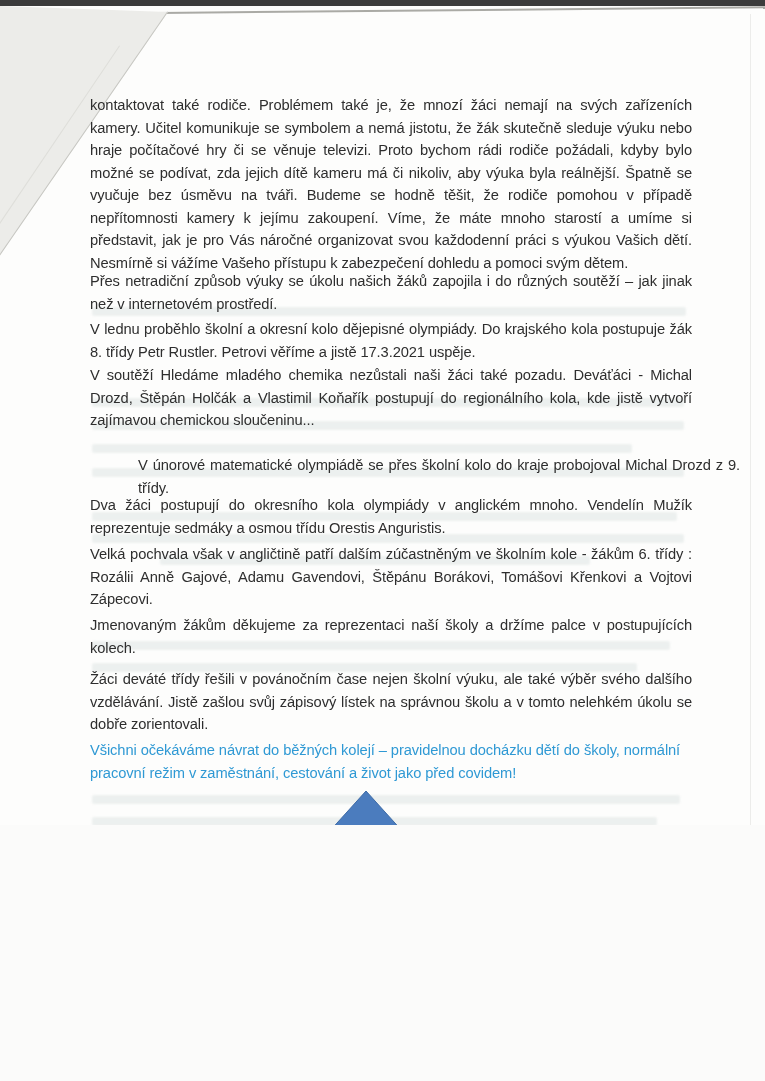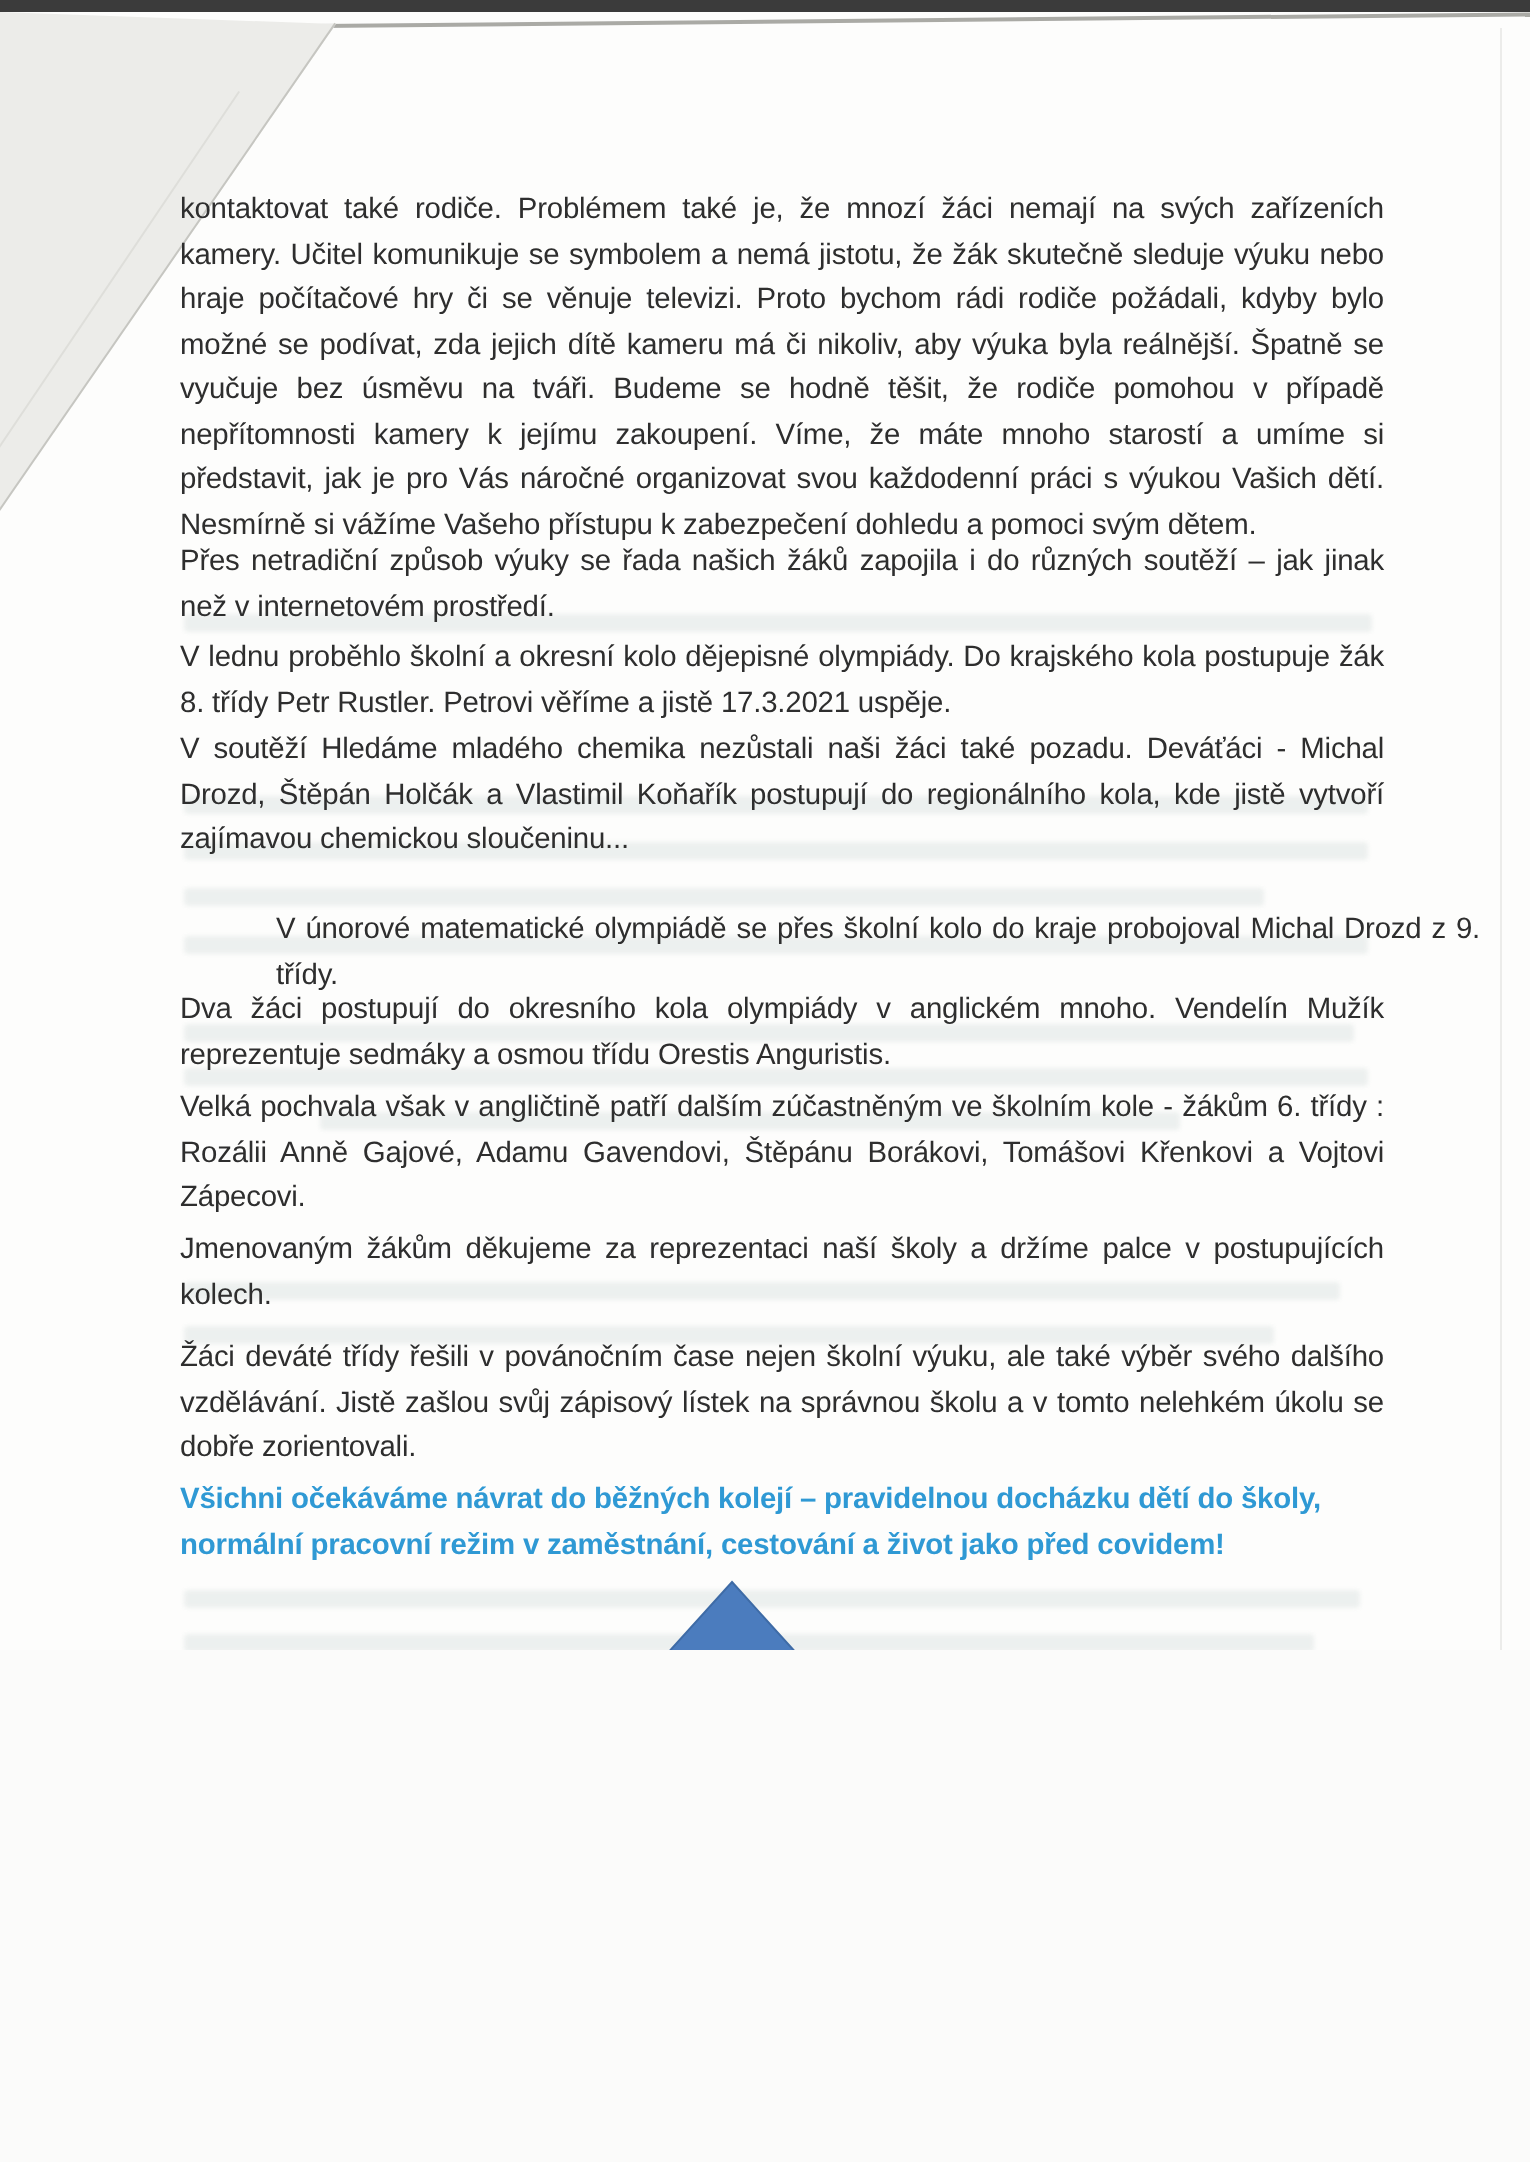--- a/index.html
+++ b/index.html
@@ -42,21 +42,21 @@
     position:absolute;height:9px;border-radius:2px;
     background:#e9edec;opacity:.8;filter:blur(1px);
   }
   
   .para{
     position:absolute;left:90px;width:602px;margin:0;
     font-size:14.7px;line-height:22.5px;letter-spacing:-0.1px;
     text-align:justify;
   }
   .para b{font-weight:400;}
-  .para.accent{color:var(--accent);font-weight:700;text-align:left;}
+  .para.accent{color:var(--accent);font-weight:400;text-align:left;}
   .signature{
     position:absolute;left:90px;top:938px;width:601px;
     font-size:10px;text-align:right;letter-spacing:-0.1px;
   }
   .up-arrow{position:absolute;left:325px;top:789px;}
 </style>
 </head>
 <body>
 
 <div class="page">
@@ -85,21 +85,21 @@
       <div class="ghost" style="left: 92px; top: 840px; width: 588px;"></div>
       <div class="ghost" style="left: 92px; top: 862px; width: 540px;"></div>
       <div class="ghost" style="left: 92px; top: 888px; width: 585px;"></div>
       <div class="ghost" style="left: 92px; top: 910px; width: 555px;"></div>
       <div class="ghost" style="left: 92px; top: 931px; width: 500px;"></div>
       <div class="ghost" style="left: 438px; top: 966px; width: 250px;"></div>
     </div>
 
   <div id="paragraphs">
       <p class="para" style="top: 94px;"><span>kontaktovat také rodiče. Problémem také je, že mnozí žáci nemají na svých zařízeních kamery. Učitel komunikuje se symbolem a nemá jistotu, že žák skutečně sleduje výuku nebo hraje počítačové hry či se věnuje televizi. Proto bychom rádi rodiče požádali, kdyby bylo možné se podívat, zda jejich dítě kameru má či nikoliv, aby výuka byla reálnější. Špatně se vyučuje bez úsměvu na tváři. Budeme se hodně těšit, že rodiče pomohou v případě nepřítomnosti kamery k jejímu zakoupení. Víme, že máte mnoho starostí a umíme si představit, jak je pro Vás náročné organizovat svou každodenní práci s výukou Vašich dětí. Nesmírně si vážíme Vašeho přístupu k zabezpečení dohledu a pomoci svým dětem.</span></p>
-      <p class="para" style="top: 270px;"><span>Přes netradiční způsob výuky se řada našich žáků zapojila i do různých soutěží – jak jinak než v internetovém prostředí.</span></p>
+      <p class="para" style="top: 270px;"><span>Přes netradiční způsob výuky se úkolu našich žáků zapojila i do různých soutěží – jak jinak než v internetovém prostředí.</span></p>
       <p class="para" style="top: 318px;"><span>V lednu proběhlo školní a okresní kolo </span><b>dějepisné olympiády</b><span>. Do krajského kola postupuje žák 8. třídy Petr Rustler. Petrovi věříme a jistě 17.3.2021 uspěje.</span></p>
       <p class="para" style="top: 364px;"><span>V soutěží </span><b>Hledáme mladého chemika</b><span> nezůstali naši žáci také pozadu. Deváťáci - Michal Drozd, Štěpán Holčák a Vlastimil Koňařík postupují do regionálního kola, kde jistě vytvoří zajímavou chemickou sloučeninu...</span></p>
       <p class="para" style="top: 454px; margin-left: 48px;"><b>V</b><span> únorové </span><b>matematické olympiádě</b><span> se přes školní kolo do kraje probojoval Michal Drozd z 9. třídy.</span></p>
       <p class="para" style="top: 494px;"><span>Dva žáci postupují do okresního kola </span><b>olympiády v anglickém mnoho</b><span>. Vendelín Mužík reprezentuje sedmáky a osmou třídu Orestis Anguristis.</span></p>
       <p class="para" style="top: 543px;"><span>Velká pochvala však v angličtině patří dalším zúčastněným ve školním kole - žákům 6. třídy : Rozálii Anně Gajové, Adamu Gavendovi, Štěpánu Borákovi, Tomášovi Křenkovi a Vojtovi Zápecovi.</span></p>
       <p class="para" style="top: 614px;"><span>Jmenovaným žákům děkujeme za reprezentaci naší školy a držíme palce v postupujících kolech.</span></p>
       <p class="para" style="top: 668px;"><span>Žáci deváté třídy řešili v povánočním čase nejen školní výuku, ale také výběr svého dalšího vzdělávání. Jistě zašlou svůj zápisový lístek na správnou školu a v tomto nelehkém úkolu se dobře zorientovali.</span></p>
       <p class="para accent" style="top: 739px;"><span>Všichni očekáváme návrat do běžných kolejí – pravidelnou docházku dětí do školy, normální pracovní režim v zaměstnání, cestování a život jako před covidem!</span></p>
     </div>
 

